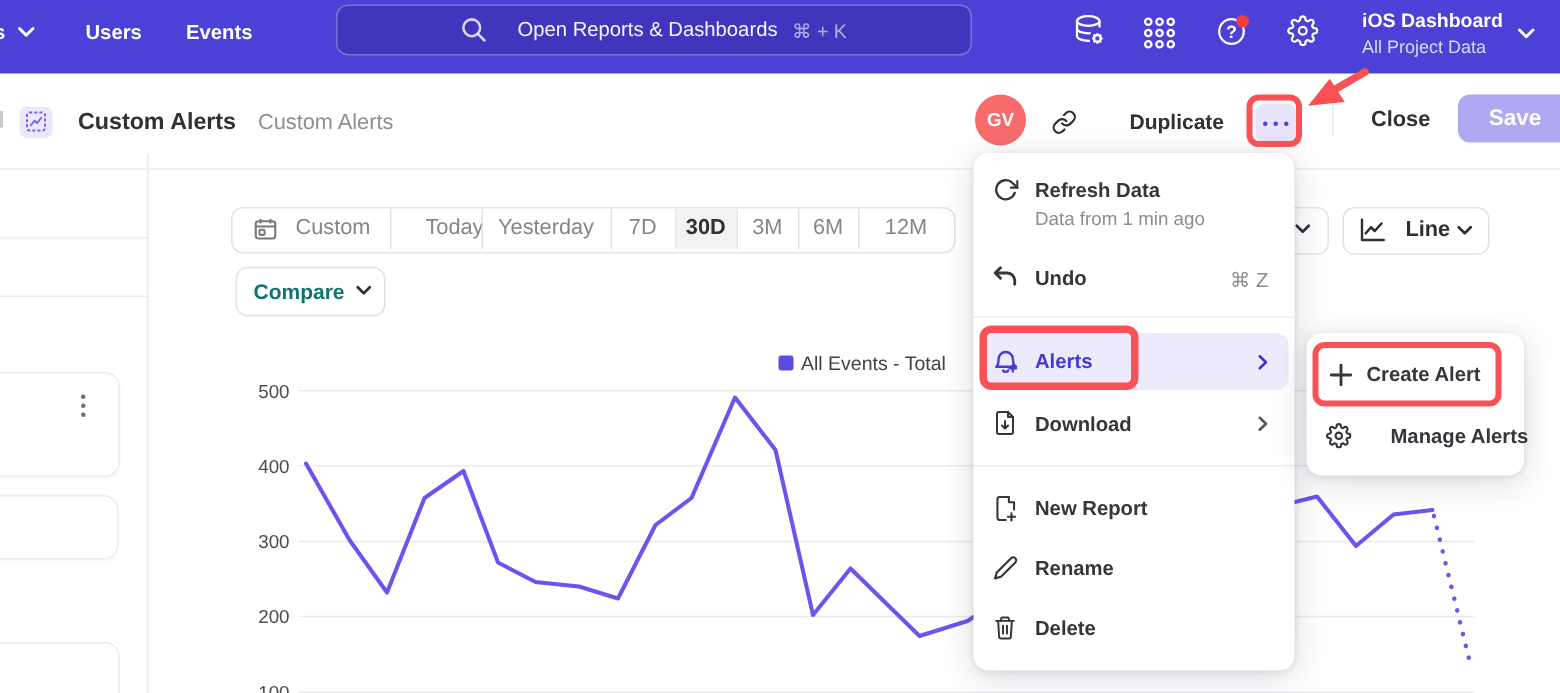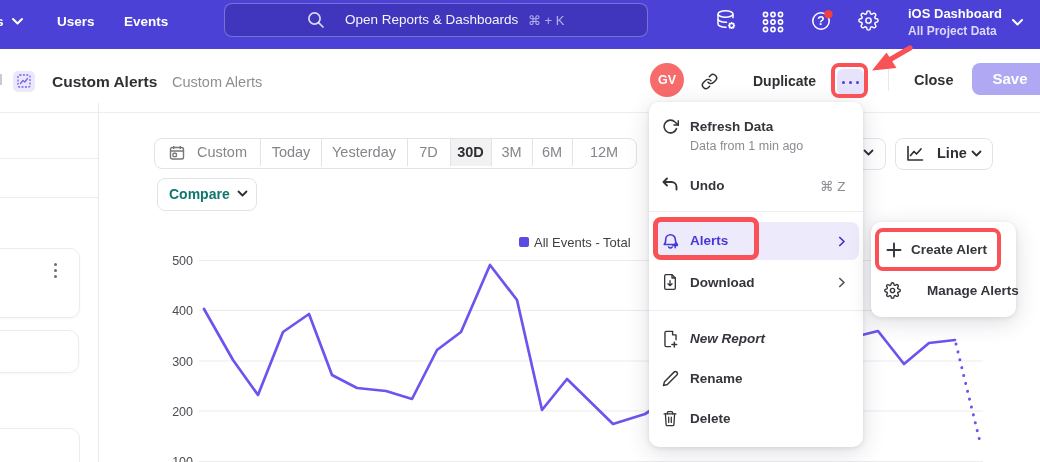--- a/index.html
+++ b/index.html
@@ -53,21 +53,21 @@
 <svg class="abs" style="left:811px;top:10px;" width="24" height="22" viewBox="0 0 24 22" fill="none">
 <circle cx="10" cy="11" r="8.2" stroke="#fff" stroke-width="1.5"></circle>
 <text x="10" y="15.2" text-anchor="middle" font-family="Liberation Sans" font-size="12" font-weight="bold" fill="#fff" stroke="none">?</text>
 <circle cx="17.4" cy="4.2" r="4.2" fill="#f43f3f"></circle>
 </svg>
 <svg class="abs" style="left:858px;top:10px;" width="21" height="21" viewBox="0 0 24 24" fill="none" stroke="#fff" stroke-width="1.7">
 <circle cx="12" cy="12" r="3"></circle>
 <path d="M19.4 15a1.65 1.65 0 0 0 .33 1.82l.06.06a2 2 0 0 1 0 2.83 2 2 0 0 1-2.83 0l-.06-.06a1.65 1.65 0 0 0-1.82-.33 1.65 1.65 0 0 0-1 1.51V21a2 2 0 0 1-2 2 2 2 0 0 1-2-2v-.09A1.65 1.65 0 0 0 9 19.4a1.65 1.65 0 0 0-1.82.33l-.06.06a2 2 0 0 1-2.83 0 2 2 0 0 1 0-2.83l.06-.06a1.65 1.65 0 0 0 .33-1.82 1.65 1.65 0 0 0-1.51-1H3a2 2 0 0 1-2-2 2 2 0 0 1 2-2h.09A1.65 1.65 0 0 0 4.6 9a1.65 1.65 0 0 0-.33-1.82l-.06-.06a2 2 0 0 1 0-2.83 2 2 0 0 1 2.83 0l.06.06a1.65 1.65 0 0 0 1.82.33H9a1.65 1.65 0 0 0 1-1.51V3a2 2 0 0 1 2-2 2 2 0 0 1 2 2v.09a1.65 1.65 0 0 0 1 1.51 1.65 1.65 0 0 0 1.82-.33l.06-.06a2 2 0 0 1 2.83 0 2 2 0 0 1 0 2.83l-.06.06a1.65 1.65 0 0 0-.33 1.82V9a1.65 1.65 0 0 0 1.51 1H21a2 2 0 0 1 2 2 2 2 0 0 1-2 2h-.09a1.65 1.65 0 0 0-1.51 1z"></path>
 </svg>
 <div class="abs" style="left:908px;top:6px;color:#fff;font-size:13px;font-weight:700;">iOS Dashboard</div>
-<div class="abs" style="left:908px;top:24px;color:#dcd8fa;font-size:12px;font-weight:700;">All Project Data</div>
+<div class="abs" style="left:908px;top:24px;color:#dcd8fa;font-size:12px;font-weight:400;">All Project Data</div>
 <svg class="abs" style="left:1011px;top:18px;" width="13" height="9" viewBox="0 0 13 9">
     <path d="M2 2 L6.5 6.5 L11 2" stroke="#fff" stroke-width="2" fill="none" stroke-linecap="round" stroke-linejoin="round"></path>
   </svg>
 
 <div class="abs" style="left:0;top:74px;width:2px;height:11px;background:#c9c9ce;"></div>
 <div class="abs" style="left:13px;top:71px;width:22px;height:21px;border-radius:5px;background:#ebe8fb;"></div>
 <svg class="abs" style="left:17px;top:74px;" width="14" height="14" viewBox="0 0 14 14" fill="none" stroke="#7a5ff0">
 <rect x="1" y="1" width="12" height="12" rx="1.5" stroke-width="1.3" stroke-dasharray="2 1.4"></rect>
 <path d="M3.5 9.5 L6 6.5 L7.8 8 L10.5 4.5" stroke-width="1.3" stroke-linecap="round" stroke-linejoin="round"></path>
 </svg>
@@ -100,21 +100,21 @@
 
 <div class="abs" style="left:99px;top:112px;width:941px;height:1px;background:#ededf0;"></div>
 
 <div class="abs" style="left:154px;top:138px;width:481px;height:29px;border:1px solid #e3e3e6;border-radius:8px;background:#fff;"></div>
 <svg class="abs" style="left:169px;top:145px;" width="16" height="16" viewBox="0 0 16 16" fill="none" stroke="#77777c" stroke-width="1.4">
 <rect x="1.5" y="2.5" width="13" height="11.5" rx="1.8"></rect>
 <path d="M4.7 1v3M11.3 1v3M1.5 6h13"></path>
 <rect x="4" y="8.2" width="3.4" height="3.4" rx="0.8"></rect>
 </svg>
 <div class="abs segtx" style="left:191px;width:62px;">Custom</div>
-<div class="abs segtx" style="left:260px;width:62px;">Today</div>
+<div class="abs segtx" style="left:260px;width:62px;padding-left:12px;">Today</div>
 <div class="abs segtx" style="left:321px;width:86px;">Yesterday</div>
 <div class="abs segtx" style="left:407px;width:43px;">7D</div>
 <div class="abs" style="left:451px;top:139px;width:40px;height:27px;background:#f2f2f3;"></div>
 <div class="abs segtx" style="left:450px;width:41px;color:#2f2f34;font-weight:700;">30D</div>
 <div class="abs segtx" style="left:491px;width:41px;">3M</div>
 <div class="abs segtx" style="left:532px;width:40px;">6M</div>
 <div class="abs segtx" style="left:572px;width:64px;">12M</div>
 <div class="abs segdiv" style="left:260px;"></div>
 <div class="abs segdiv" style="left:321px;"></div>
 <div class="abs segdiv" style="left:407px;"></div>
@@ -196,21 +196,21 @@
 <div class="abs mtx" style="left:690px;top:275px;">Download</div>
 <svg class="abs" style="left:838px;top:277px;" width="8" height="11" viewBox="0 0 8 11">
     <path d="M1.8 1.5 L6 5.5 L1.8 9.5" stroke="#54545a" stroke-width="1.7" fill="none" stroke-linecap="round" stroke-linejoin="round"></path>
   </svg>
 <div class="abs" style="left:649px;top:310px;width:214px;height:1px;background:#ededf0;"></div>
 <svg class="abs" style="left:662px;top:330px;" width="17" height="18" viewBox="0 0 24 26" fill="none" stroke="#35353b" stroke-width="2" stroke-linecap="round" stroke-linejoin="round">
 <path d="M15 2H6a2 2 0 0 0-2 2v18a2 2 0 0 0 2 2h6"></path>
 <path d="M15 2v5h5v7"></path>
 <path d="M17.5 17.5v7M14 21h7"></path>
 </svg>
-<div class="abs mtx" style="left:690px;top:331px;font-style:italic;">New Report</div>
+<div class="abs mtx" style="left:690px;top:331px;">New Report</div>
 <svg class="abs" style="left:662px;top:370px;" width="17" height="17" viewBox="0 0 24 24" fill="none" stroke="#35353b" stroke-width="2" stroke-linecap="round" stroke-linejoin="round">
 <path d="M17 3a2.828 2.828 0 1 1 4 4L7.5 20.5 2 22l1.5-5.5z"></path>
 </svg>
 <div class="abs mtx" style="left:690px;top:371px;">Rename</div>
 <svg class="abs" style="left:662px;top:410px;" width="16" height="17" viewBox="0 0 24 26" fill="none" stroke="#35353b" stroke-width="2" stroke-linecap="round" stroke-linejoin="round">
 <path d="M3 6h18"></path>
     <path d="M8 6V4a1.5 1.5 0 0 1 1.5-1.5h5A1.5 1.5 0 0 1 16 4v2"></path>
 <path d="M19 6l-1 16a2 2 0 0 1-2 2H8a2 2 0 0 1-2-2L5 6"></path>
 <path d="M10 11v8M14 11v8"></path>
 </svg>

